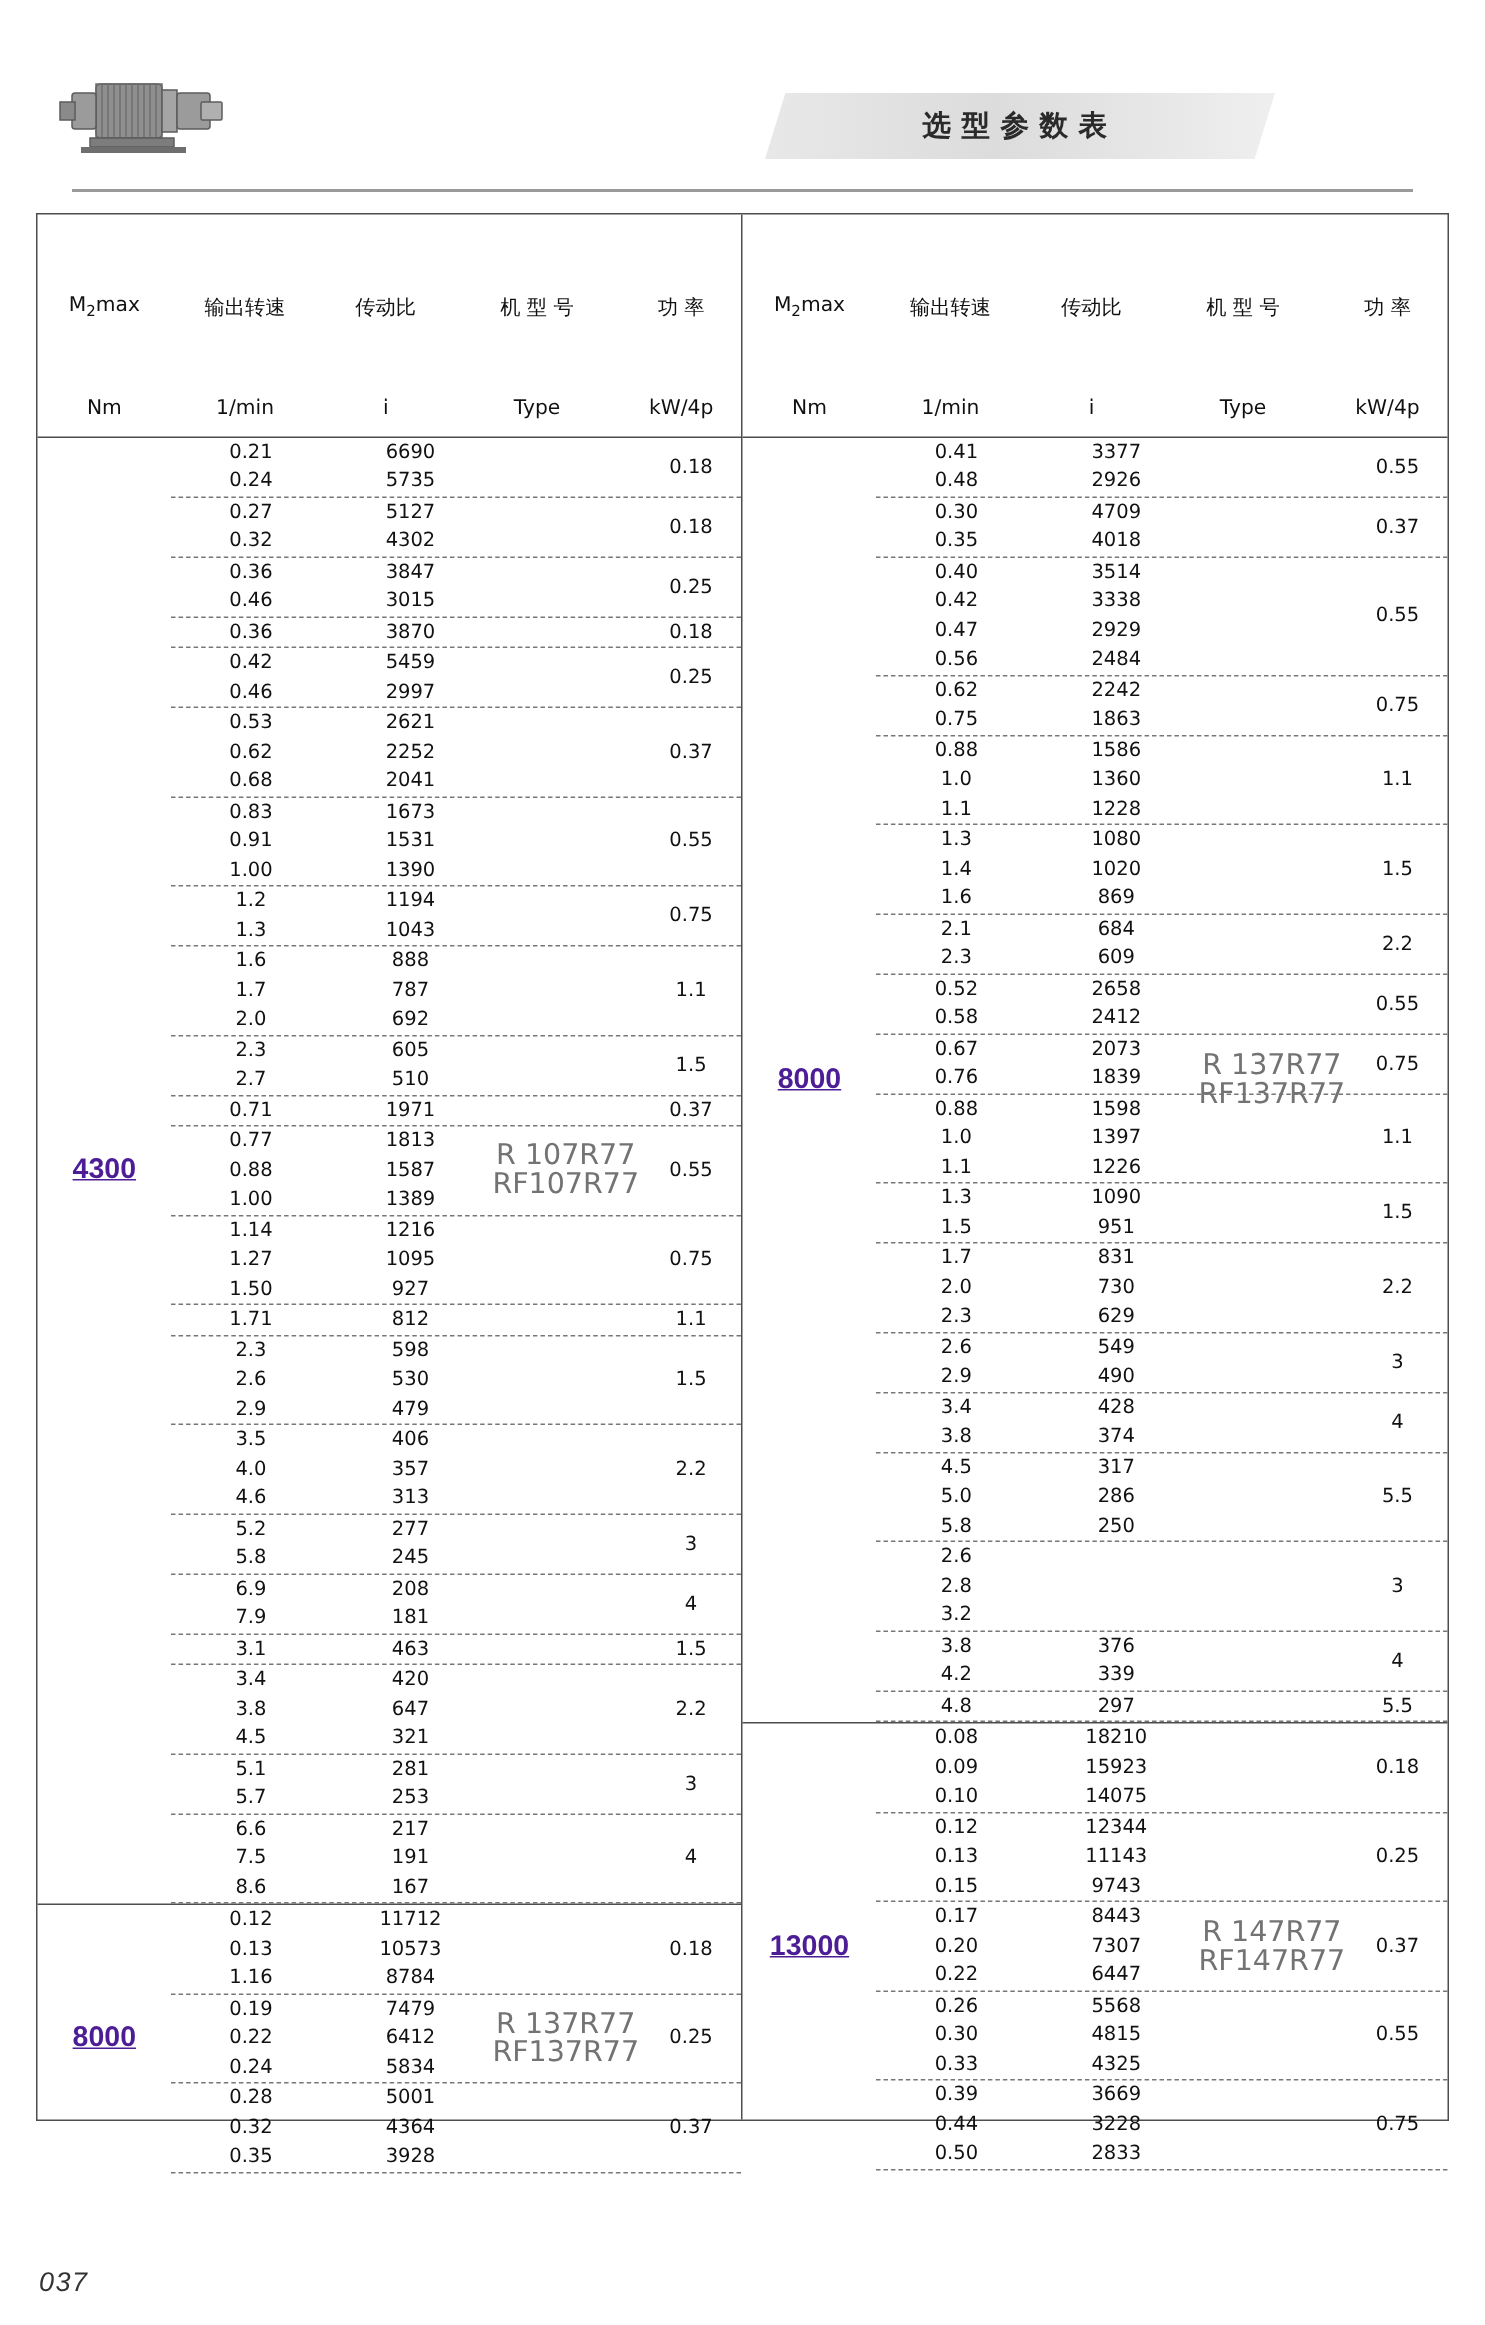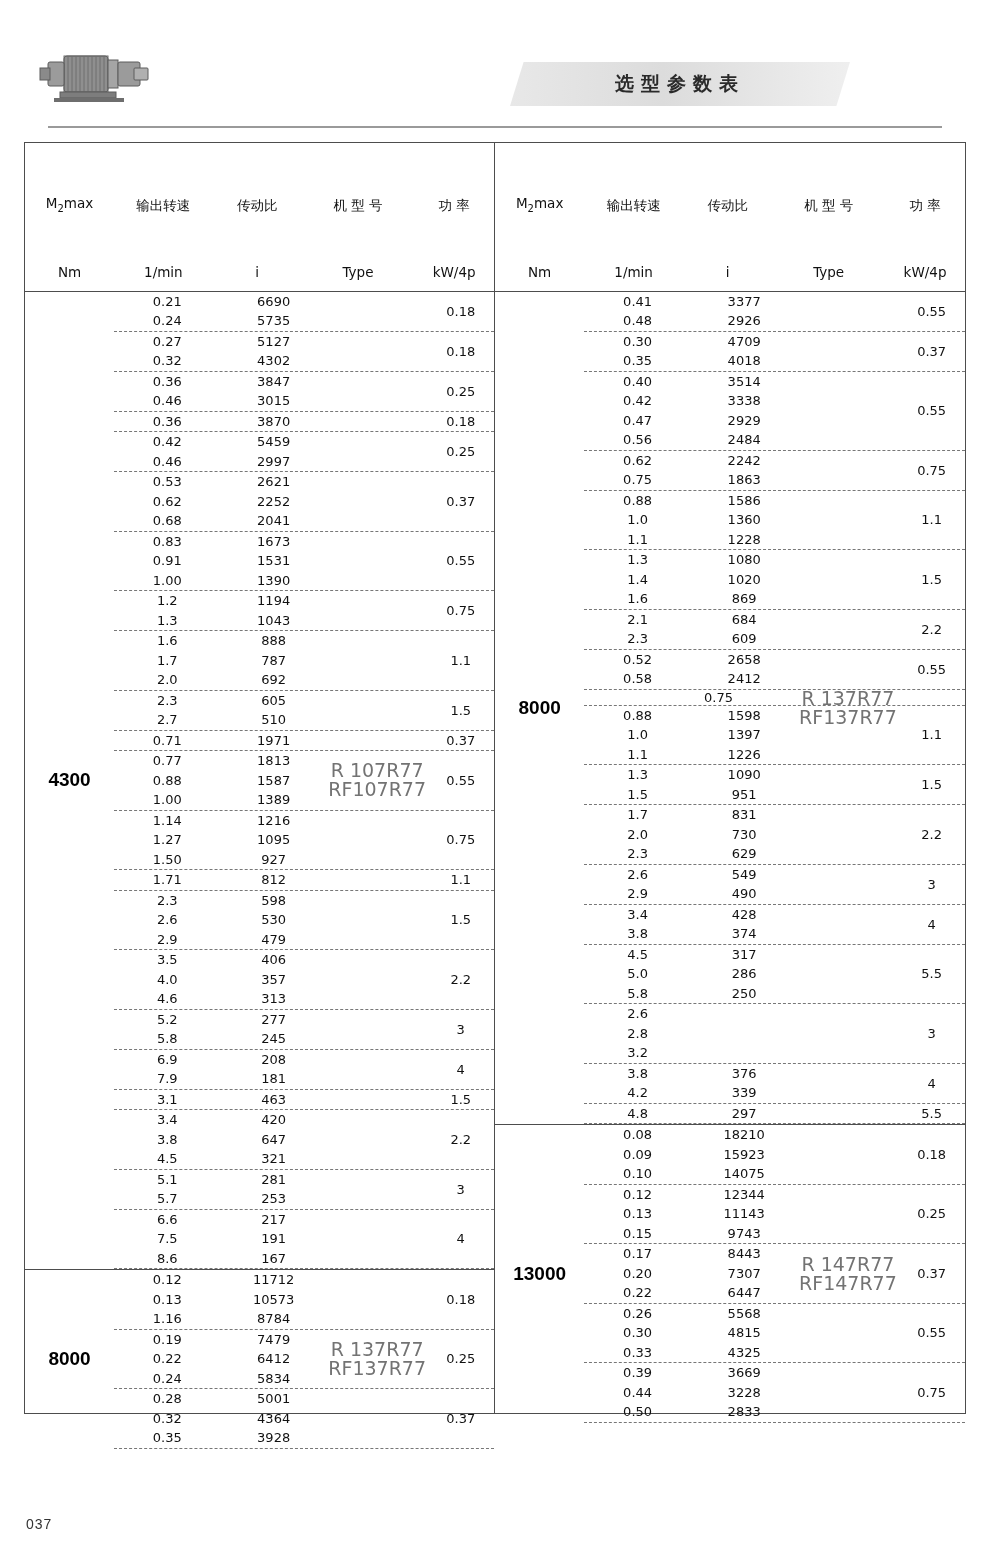--- a/index.html
+++ b/index.html
@@ -71,21 +71,21 @@
   .body{position:relative;}
   .group{
     display:flex;
     border-bottom:1.6px solid #4d4d4d;
     box-sizing:border-box;
   }
   .group:last-child{border-bottom:none;}
   .m2cell{
     width:19%;
     display:flex;align-items:center;justify-content:center;
-    font-size:19px;font-weight:bold;color:#000000;
+    font-size:19px;font-weight:bold;color:#4c1d95;text-decoration:underline;
   }
   .blockrow{
     display:flex;align-items:stretch;
     border-bottom:1px dashed #777;
     box-sizing:border-box;
   }
   .blockrow:last-child{border-bottom:none;}
   .nums{
     width:56%;
     display:flex;
@@ -105,22 +105,23 @@
   .grpinner{width:81%;position:relative;display:flex;flex-direction:column;}
   .typeoverlay{
     position:absolute;left:56%;width:26.5%;top:0;bottom:0;
     display:flex;align-items:center;justify-content:center;
     font-size:19px;line-height:19px;text-align:center;white-space:pre-line;color:#737373;
     pointer-events:none;
     font-family:"DejaVu Sans","Liberation Sans",sans-serif;
   }
 
   .pagenum{
-    position:absolute;left:26px;bottom:18px;font-size:14px;color:#333;
+    position:absolute;left:26px;bottom:18px;font-size:18px;color:#333;
     letter-spacing:1px;
+    font-style:italic;
   }
 </style>
 </head>
 <body>
 
 <div class="page">
 
   <div class="header">
     <div class="motor-img">
       <svg viewBox="0 0 118 70" width="118" height="70">
@@ -692,20 +693,30 @@
                   </div>
                   <div class="ncol">
                     <div>2658</div>
                     <div>2412</div>
                   </div>
                 </div>
                 <div style="width: 26.5%;"></div>
                 <div class="kw">0.55</div>
               </div>
               <div class="blockrow">
+                <div class="nums">
+                  <div class="ncol">
+                    <div>0.67</div>
+                    <div>0.76</div>
+                  </div>
+                  <div class="ncol">
+                    <div>2073</div>
+                    <div>1839</div>
+                  </div>
+                </div>
                 <div style="width: 26.5%;"></div>
                 <div class="kw">0.75</div>
               </div>
               <div class="blockrow">
                 <div class="nums">
                   <div class="ncol">
                     <div>0.88</div>
                     <div>1.0</div>
                     <div>1.1</div>
                   </div>

